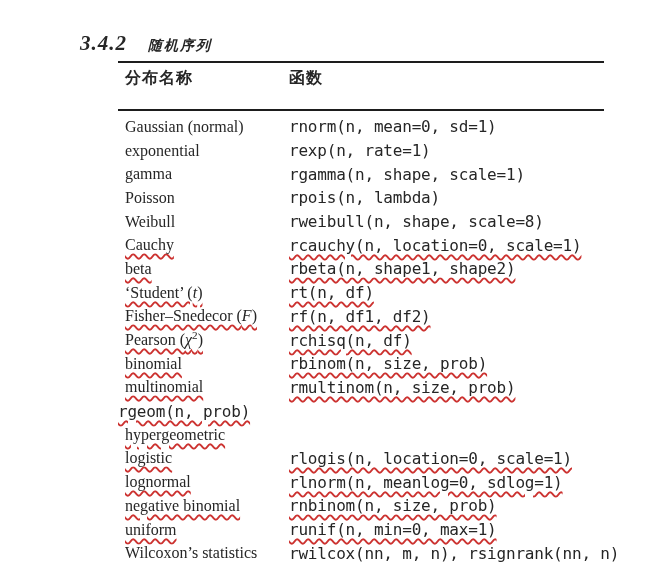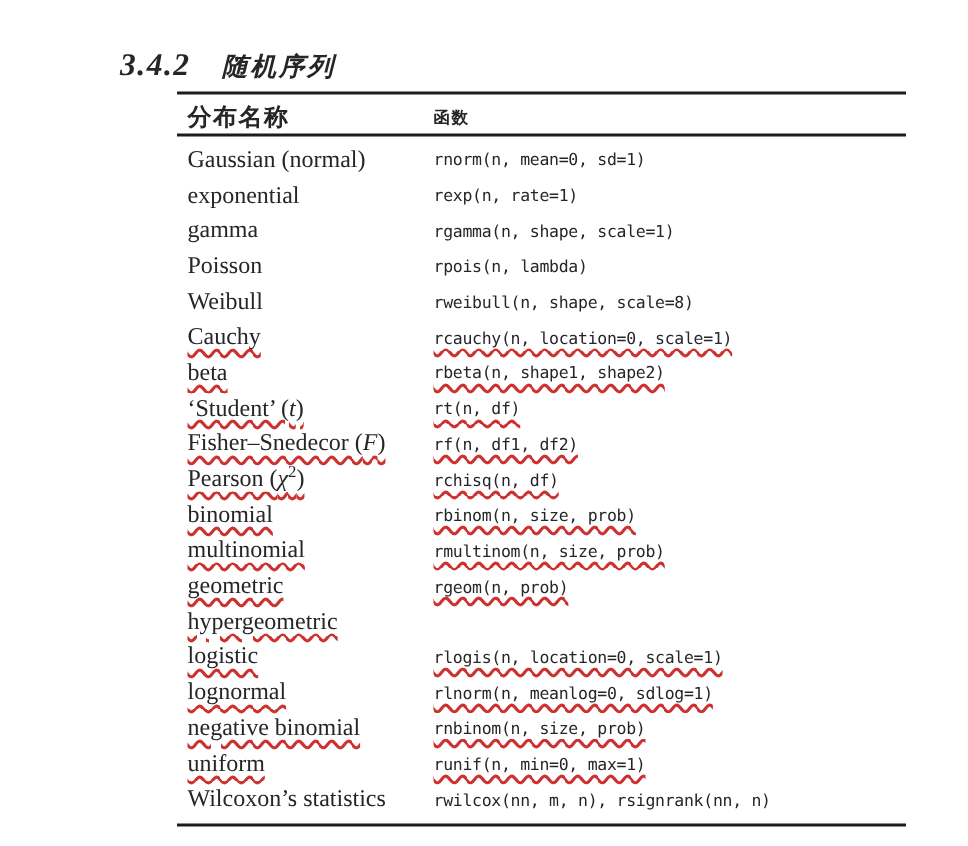--- a/index.html
+++ b/index.html
@@ -27,40 +27,40 @@
     top: 31px;
     white-space: nowrap;
   }
   .sec-num {
     font-size: 21px;
     font-weight: bold;
     font-style: italic;
     letter-spacing: 1px;
   }
   .sec-title {
-    font-size: 17px;
+    font-size: 14px;
     font-weight: bold;
     font-style: italic;
     margin-left: 21px;
     letter-spacing: 2px;
   }
   
   .dist-table {
     position: absolute;
     left: 118px;
     top: 61px;
     width: 486px;
     border-top: 2.5px solid var(--rule, #1d1d1d);
     border-bottom: 2.5px solid var(--rule, #1d1d1d);
     box-sizing: border-box;
   }
   .thead {
     display: flex;
-    align-items: center;
-    padding: 5px 0 0 0;
+    align-items: flex-start;
+    padding: 5px 0 20px 0;
     border-bottom: 2px solid var(--rule, #1d1d1d);
     height: 21px;
   }
   .th {
     font-weight: bold;
     font-size: 15.5px;
     letter-spacing: 1px;
   }
   .tbody {
     padding: 4px 0 4px 0;
@@ -74,21 +74,21 @@
   .col1 {
     width: 171px;
     flex: none;
     padding-left: 7px;
     box-sizing: border-box;
     font-size: 16px;
   }
   .col2 {
     flex: 1;
     font-family: "DejaVu Sans Mono", "Liberation Mono", monospace;
-    font-size: 11px;
+    font-size: 16px;
     letter-spacing: -0.2px;
   }
   .it { font-style: italic; }
   .sup {
     font-size: 70%;
     vertical-align: super;
     line-height: 0;
   }
   .squiggle {
     text-decoration-line: underline;
@@ -155,21 +155,20 @@
         </div>
         <div class="row">
           <div class="col1"><span class="squiggle"><span>binomial</span></span></div>
           <div class="col2"><span class="squiggle">rbinom(n, size, prob)</span></div>
         </div>
         <div class="row">
           <div class="col1"><span class="squiggle"><span>multinomial</span></span></div>
           <div class="col2"><span class="squiggle">rmultinom(n, size, prob)</span></div>
         </div>
         <div class="row">
-          <div class="col1"><span class="squiggle"><span>geometric</span></span></div>
           <div class="col2"><span class="squiggle">rgeom(n, prob)</span></div>
         </div>
         <div class="row">
           <div class="col1"><span class="squiggle"><span>hypergeometric</span></span></div>
         </div>
         <div class="row">
           <div class="col1"><span class="squiggle"><span>logistic</span></span></div>
           <div class="col2"><span class="squiggle">rlogis(n, location=0, scale=1)</span></div>
         </div>
         <div class="row">

